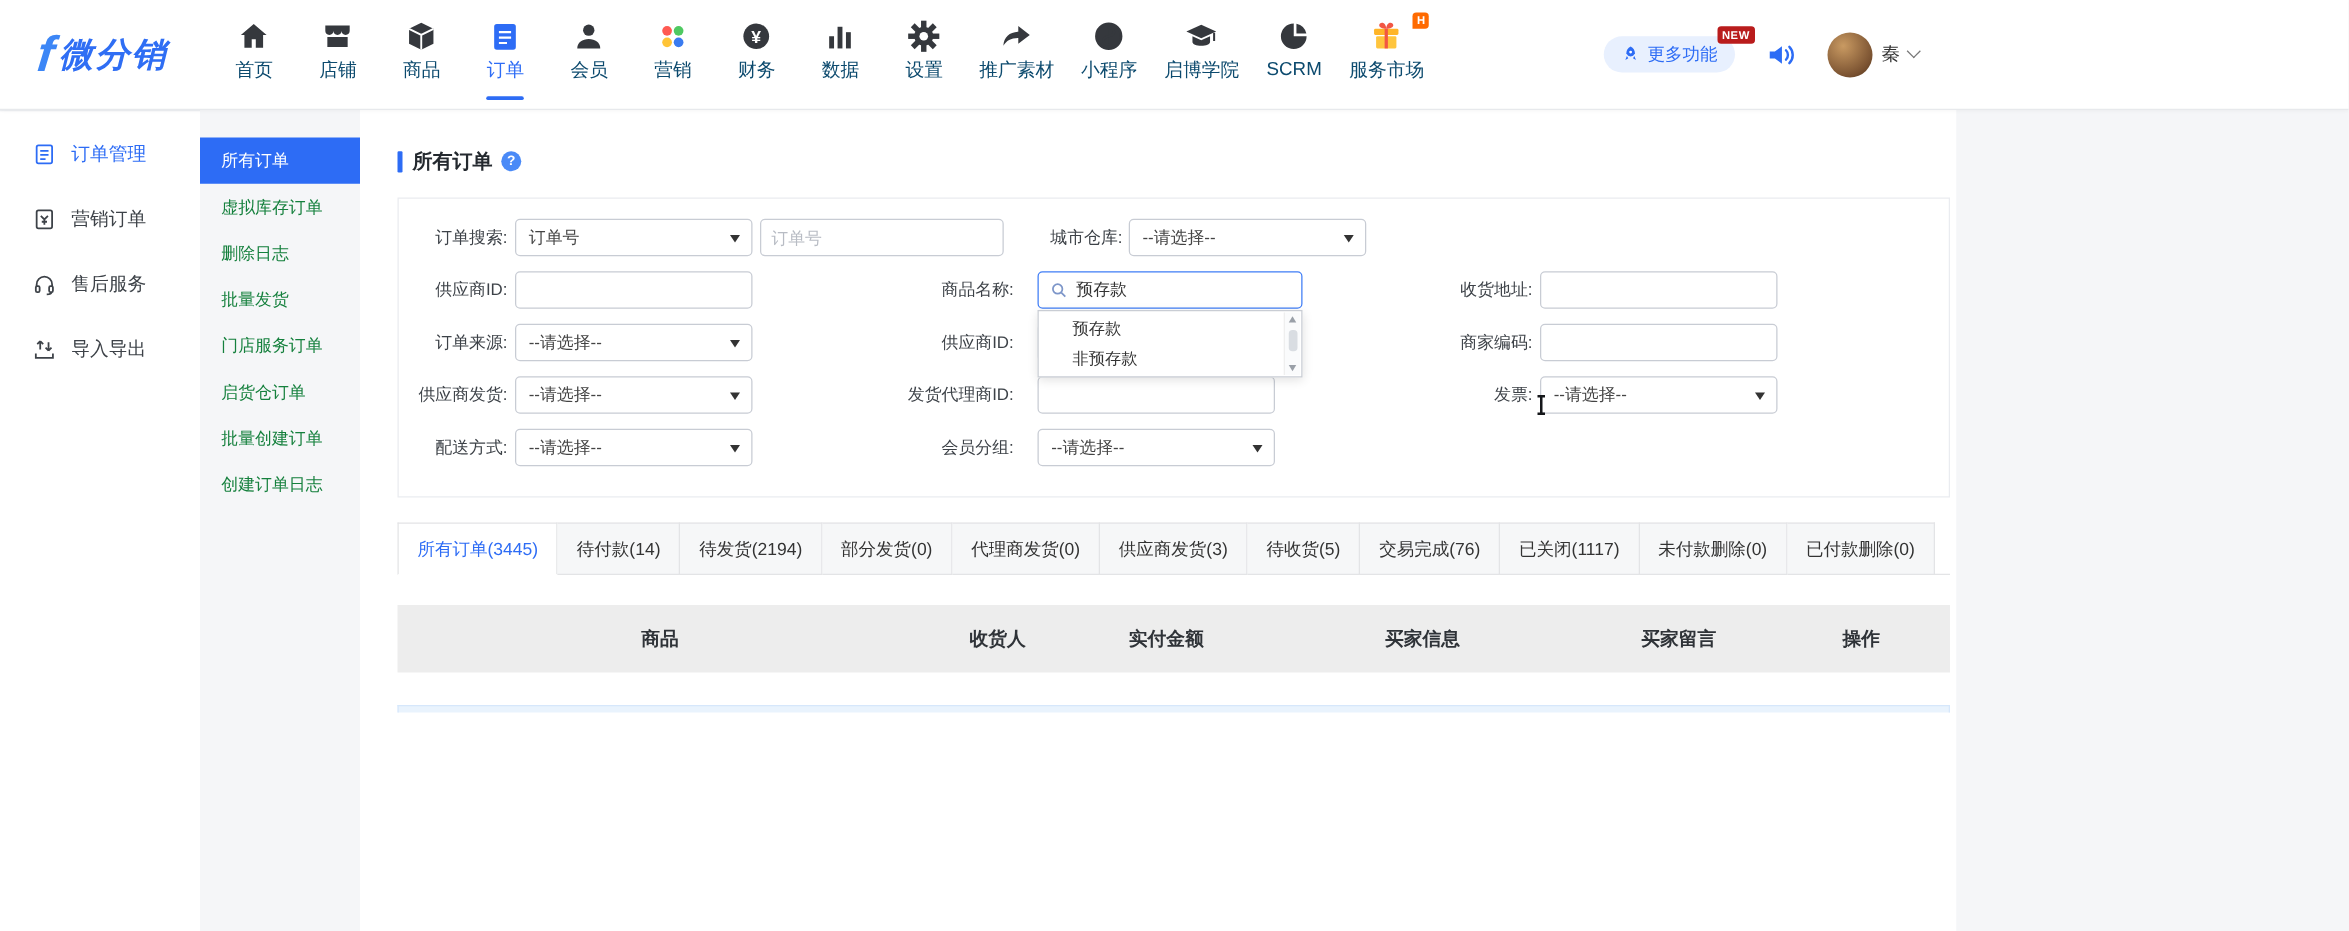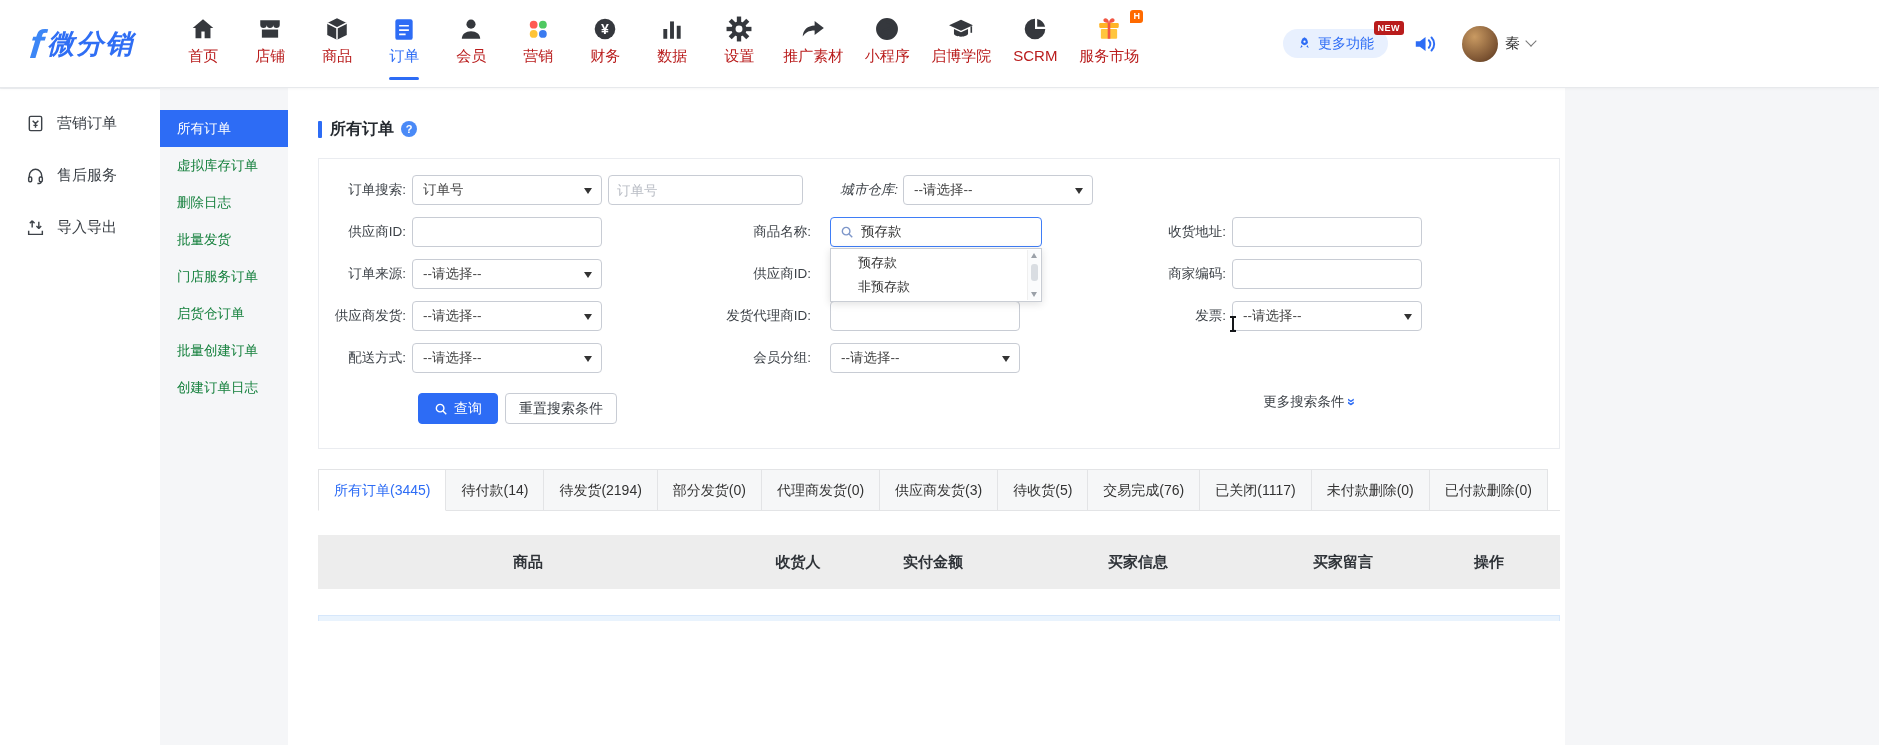--- a/index.html
+++ b/index.html
@@ -10,21 +10,21 @@
   .topbar { position:relative; height:88px; background:#fff; border-bottom:1px solid #e7e9ec;
     box-shadow:0 1px 3px rgba(0,0,0,.04); display:flex; align-items:center; z-index:50; }
   .logo { display:flex; align-items:center; margin-left:30px; cursor:pointer; }
   .logo-f { font-size:40px; font-weight:bold; font-style:italic; color:#3c86f6; margin-right:4px;
     transform:skew(-6deg); line-height:1; }
   .logo-text { font-size:27px; font-weight:bold; font-style:italic; color:#2f6ef4; letter-spacing:2px; }
   .topnav { display:flex; margin-left:46px; gap:21px; align-items:flex-start; height:100%; padding-top:16px; }
   .nav-item { position:relative; min-width:46px; text-align:center; color:#35383d; cursor:pointer; }
   .nav-item .nico { width:26px; height:26px; margin:0 auto; display:block; }
   .nav-item .nico svg { width:26px; height:26px; display:block; margin:0 auto; fill:currentColor; }
-  .nav-label { display:block; font-size:15px; margin-top:5px; color:#b91c1c; white-space:nowrap; }
+  .nav-label { display:block; font-size:15px; margin-top:5px; color:#0c4a6e; white-space:nowrap; }
   .nav-item.active { color:#2d6cf5; }
   .nav-item.active .nav-label { color:#2d6cf5; }
   .nav-item.active::after { content:""; position:absolute; left:50%; transform:translateX(-50%);
     bottom:-14px; width:30px; height:3px; border-radius:2px; background:#2d6cf5; }
   .nico-wrap { position:relative; display:block; }
   .h-badge { position:absolute; top:-6px; right:-4px; background:#ff6a00; color:#fff; font-size:9px;
     font-weight:bold; width:13px; height:13px; line-height:13px; border-radius:3px 3px 3px 0; text-align:center; }
 
   .topbar-right { position:absolute; left:1283px; top:0; height:100%; display:flex; align-items:center; gap:24px; }
   .more-btn { position:relative; display:flex; align-items:center; gap:6px; height:29px; padding:0 14px;
@@ -58,27 +58,27 @@
   .content { width:1277px; height:100%; background:#fff; padding:30px 0 0 30px; position:relative; }
 
   
   .page-title-row { display:flex; align-items:center; height:22px; margin-bottom:18px; }
   .title-bar { width:4px; height:17px; background:#2d6cf5; margin-right:8px; border-radius:1px; }
   .page-title { font-size:16px; font-weight:bold; color:#24292f; }
   .help-icon { width:16px; height:16px; margin-left:7px; background:#4a8af7; color:#fff; border-radius:50%;
     font-size:11px; line-height:16px; text-align:center; cursor:pointer; font-weight:bold; }
 
   
-  .fp { position:relative; width:1242px; border:1px solid #eaecf0; padding:16px 13px 24px 0; }
+  .fp { position:relative; width:1242px; border:1px solid #eaecf0; padding:16px 0 24px 0; }
   .frow { display:flex; align-items:center; height:30px; margin-bottom:12px; padding-left:0; }
   .lbl { font-size:13.5px; color:#3d4248; text-align:right; white-space:nowrap; }
   .w1 { width:93px; padding-right:6px; }
   .w2 { width:212px; padding-right:3px; }
   .w3 { width:190px; padding-right:6px; }
-  .wcity { width:100px; padding-right:5px;font-style:italic; }
+  .wcity { width:100px; padding-right:5px; }
   .cellB { width:212px; position:relative;margin-left:16px; }
   .inp { height:30px; border:1px solid #c8ccd4; border-radius:4px; padding:0 8px; font-size:13.5px;
     color:#333; background:#fff; outline:none; font-family:inherit; }
   .inp::placeholder { color:#b8bcc4; }
   .w190 { width:190px; }
   .sel { position:relative; width:190px; height:30px; border:1px solid #c8ccd4; border-radius:4px;
     background:#fff; display:flex; align-items:center; padding:0 24px 0 10px; font-size:13.5px;
     color:#444; cursor:pointer; }
   .sel::after { content:""; position:absolute; right:9px; top:12px; border:4.5px solid transparent;
     border-top:6px solid #333; }
@@ -301,20 +301,29 @@
       <span class="avatar"></span>
       <span class="user-name">秦</span>
       <span class="chev"></span>
     </div>
   </div>
 </header>
 
 <div class="main-row">
 
   <aside class="sidebar">
+    <div class="side-item active">
+      <span class="sico">
+          <svg viewBox="0 0 20 20" fill="none" stroke="currentColor" stroke-width="1.5">
+            <rect x="3.5" y="2.5" width="13" height="15" rx="1.5"></rect>
+            <path d="M6.5 7h7M6.5 10.5h7M6.5 14h4.5"></path>
+          </svg>
+        </span>
+      <span>订单管理</span>
+    </div>
     <div class="side-item">
       <span class="sico">
           <svg viewBox="0 0 20 20" fill="none" stroke="currentColor" stroke-width="1.5">
             <rect x="3.5" y="2.5" width="13" height="15" rx="1.5"></rect>
             <path d="M7 7l3 3 3-3M10 10v4.5M7.8 12h4.4"></path>
           </svg>
         </span>
       <span>营销订单</span>
     </div>
     <div class="side-item">
@@ -433,34 +442,20 @@
               <span>--请选择--</span>
             </div>
           <span class="lbl w2">会员分组:</span>
           <div class="cellB">
             <div class="sel">
                 <span>--请选择--</span>
               </div>
           </div>
         </div>
 
-        <div class="action-row">
-          <button class="btn-search">
-            <svg viewBox="0 0 24 24" fill="none" stroke="#fff" stroke-width="2.4">
-                <circle cx="10.5" cy="10.5" r="6.5"></circle>
-                <path d="M15.5 15.5L21 21"></path>
-              </svg>
-            <span>查询</span>
-          </button>
-          <button class="btn-reset">重置搜索条件</button>
-          <span class="more-link">
-            <span>更多搜索条件</span>
-            <span class="dbl-chev">»</span>
-          </span>
-        </div>
 
         <span class="ibeam"></span>
       </div>
 
       <div class="tabs">
         <span class="tab active">所有订单(3445)</span>
         <span class="tab">待付款(14)</span>
         <span class="tab">待发货(2194)</span>
         <span class="tab">部分发货(0)</span>
         <span class="tab">代理商发货(0)</span>

